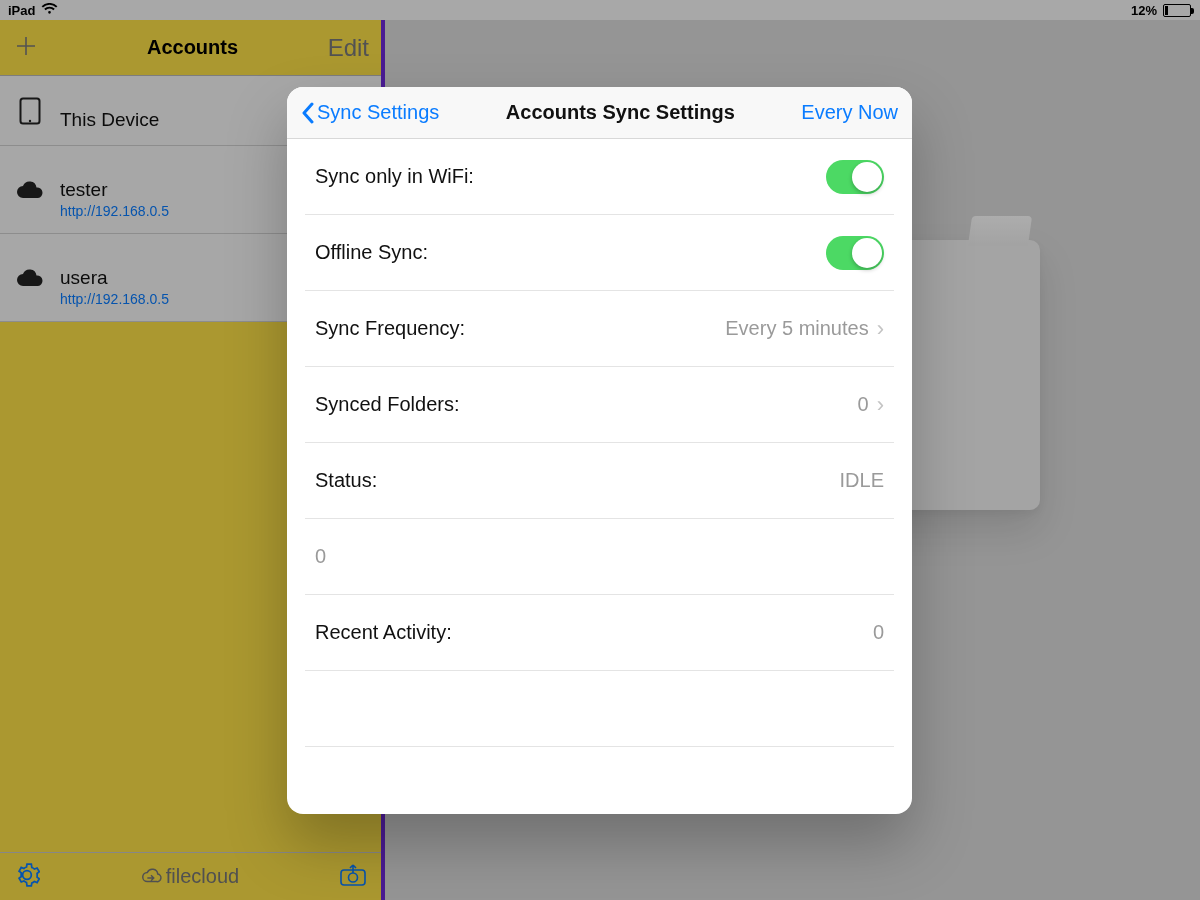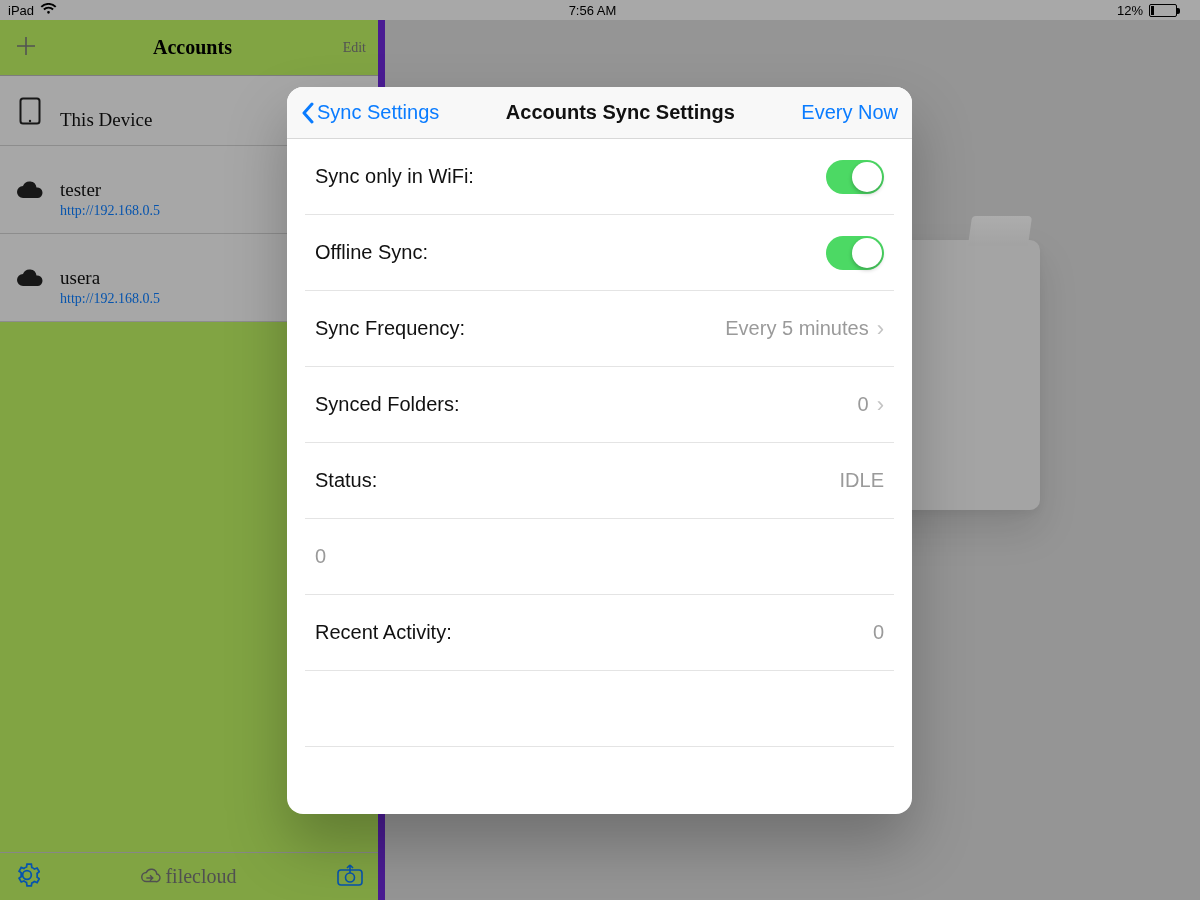--- a/index.html
+++ b/index.html
@@ -1,33 +1,33 @@
 <!DOCTYPE html>
 <html><head>
 <meta charset="utf-8">
 <style>
   * { box-sizing: border-box; margin: 0; padding: 0; }
   html, body { width: 1200px; height: 900px; overflow: hidden; font-family: -apple-system, "Helvetica Neue", Helvetica, Arial, sans-serif; }
   body { background: #f8f8f8; position: relative; }
 
   
-  .status-bar { position: absolute; top: 0; left: 0; right: 15px; height: 20px; display: flex; align-items: center; justify-content: space-between; font-size: 13px; font-weight: 400; color: #000; padding: 0 8px; }
+  .status-bar { position: absolute; top: 0; left: 0; right: 1px; height: 20px; display: flex; align-items: center; justify-content: space-between; font-size: 13px; font-weight: 700; color: #000; padding: 0 8px; }
   .status-left, .status-right { display: flex; align-items: center; gap: 6px; }
   .status-center { position: absolute; left: 0; right: 0; text-align: center; font-size: 13px; pointer-events: none; }
 
   
   .app { position: absolute; top: 20px; left: 0; right: 0; bottom: 0; display: flex; background: #f8f8f8; }
-  .sidebar { width: 385px; border-right: 7px solid #6d28d9; display: flex; flex-direction: column; background: #bef264; font-family: Liberation Serif, serif; }
+  .sidebar { width: 385px; border-right: 4px solid #6d28d9; display: flex; flex-direction: column; background: #fde047; }
   .content { flex: 1; background: #dcdcdc; position: relative; }
 
   
   .side-nav { height: 56px; display: flex; align-items: center; justify-content: space-between; padding: 0 12px; border-bottom: 1px solid #b8b8b8; }
   .side-nav .title { position: absolute; left: 0; width: 385px; text-align: center; font-size: 20px; font-weight: 700; pointer-events: none; }
   .side-nav .plus { font-size: 28px; font-weight: 300; color: #7a7a7a; width: 28px; text-align: center; }
-  .side-nav .edit { font-size: 14px; color: #7a7a7a; }
+  .side-nav .edit { font-size: 24px; color: #7a7a7a; }
 
   .accounts-list { flex: 1; }
   .acct-row { display: flex; align-items: center; padding: 14px 16px; border-bottom: 1px solid #d0d0d0; background: #f7f7f7; gap: 16px; }
   .acct-row .icon { width: 28px; display: flex; justify-content: center; color: #333; }
   .acct-row .labels { display: flex; flex-direction: column; }
   .acct-row .name { font-size: 19px; color: #111; margin-top: 19px; }
   .acct-row .url  { font-size: 14px; color: #0a7cff; margin-top: 2px; }
 
   .side-foot { height: 48px; border-top: 1px solid #c8c8c8; display: flex; align-items: center; justify-content: space-between; padding: 14px 14px; }
   .side-foot .gear { color: #0a7cff; }
@@ -77,21 +77,20 @@
 
 <div class="status-bar">
   <div class="status-left">
     <span>iPad</span>
     <span>
       <svg class="wifi-icon" viewBox="0 0 20 14">
           <path fill="#000" d="M10 12.5a1.6 1.6 0 1 0 0-3.2 1.6 1.6 0 0 0 0 3.2zm-4.6-4.1a6.5 6.5 0 0 1 9.2 0l1.6-1.6a8.8 8.8 0 0 0-12.4 0l1.6 1.6zm-3.1-3.1a10.9 10.9 0 0 1 15.4 0L19.3 3.7a13.2 13.2 0 0 0-18.6 0l1.6 1.6z"></path>
         </svg>
     </span>
   </div>
-  <div class="status-center">7:56 AM</div>
   <div class="status-right">
     <span>12%</span>
     <span class="battery">
         <span class="fill"></span>
       </span>
   </div>
 </div>
 
 <div class="app">
   <div class="sidebar">

